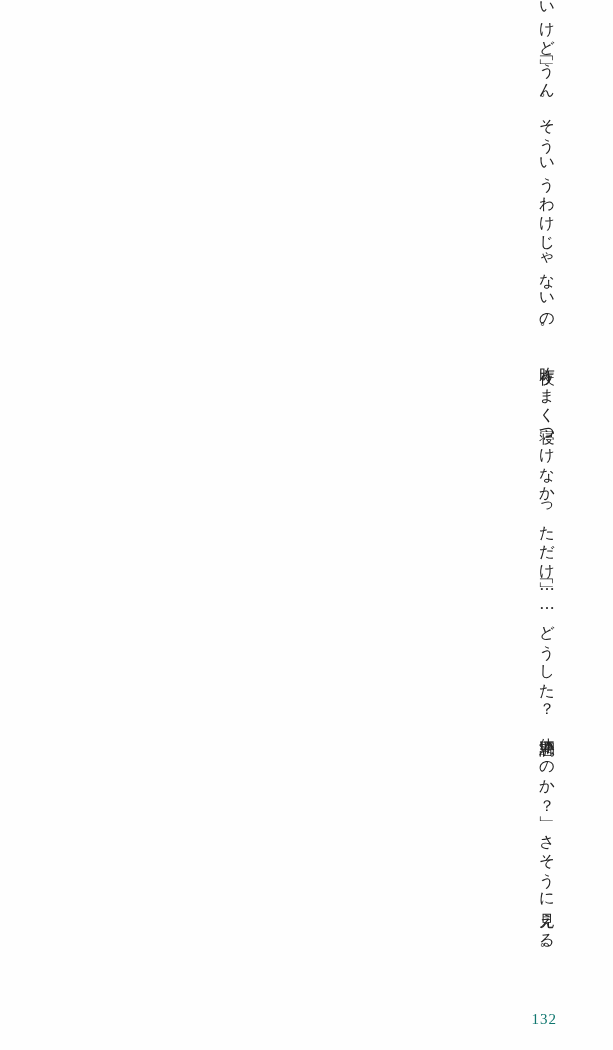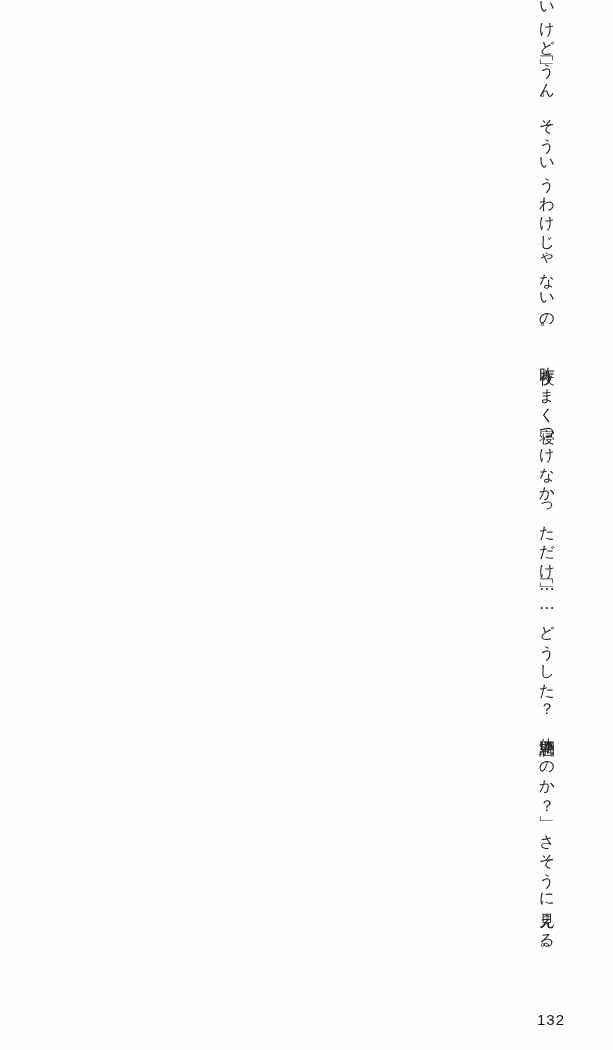--- a/index.html
+++ b/index.html
@@ -45,26 +45,26 @@
     height: 100%;
     color: #222;
     font-family: "DejaVu Serif", "Liberation Serif", serif;
     white-space: nowrap;
   }
   .line.indent {
     padding-top: 16px;
   }
   .page-number {
     position: absolute;
-    right: 48px;
+    right: 56px;
     bottom: 22px;
     font-size: 15px;
     letter-spacing: 1px;
-    color: #0f172a;
-    font-family: Liberation Sans, sans-serif;
+    color: #0f766e;
+    font-family: Liberation Serif, serif;
   }
 </style>
 </head>
 <body>
 
 <div class="page">
   <div class="text-block" id="text-block">
       <div class="line indent">さそうに見える。</div>
       <div class="line">「……どうした？　体調悪いのか？」</div>
       <div class="line">「うん。そういうわけじゃないの。　昨夜うまく寝つけなかっただけ」</div>

